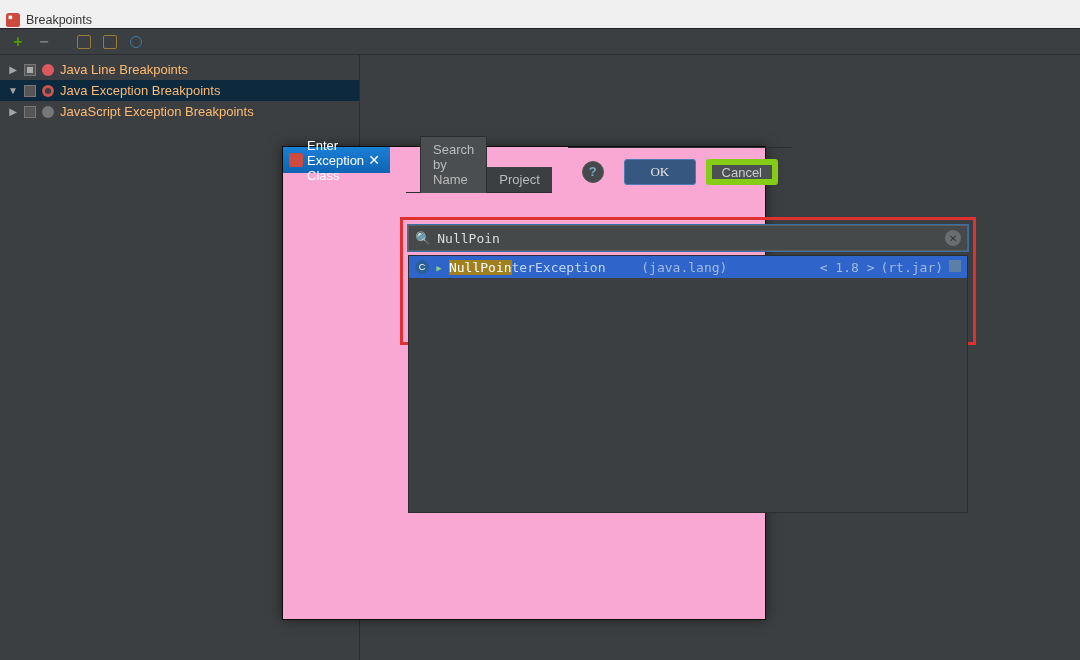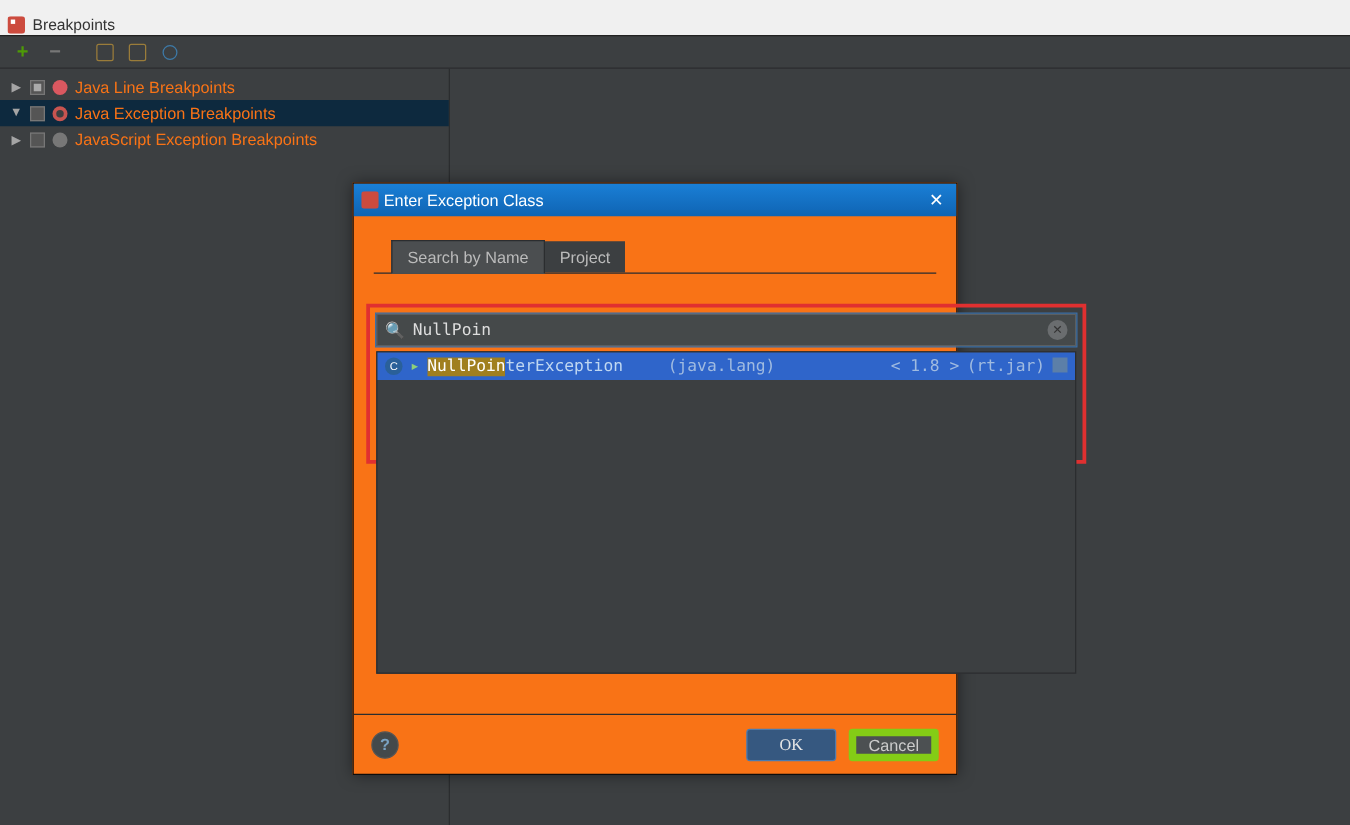--- a/index.html
+++ b/index.html
@@ -73,32 +73,31 @@
   .tree-row.selected { background: #0d293e; }
   .tree-row .indent { display:inline-block; }
   .tri { font-size: 10px; color: #a5a5a5; width: 10px; text-align:center; }
   .chk { width:12px; height:12px; border:1px solid #777; background:#555; display:inline-block; }
   .chk.checked::after{ content:""; display:block; width:6px; height:6px; background:#aaa; margin:2px; }
   .bp-circle { width:12px;height:12px;border-radius:50%;display:inline-block; }
   .bp-red{ background:#db5860; }
   .bp-orange{ background:#c75450; position:relative; }
   .bp-orange::after{content:"";position:absolute;inset:3px;background:#3c3f41;border-radius:50%;}
   .bp-grey{ background:#777; }
-  .tree-label { color:#f97316; }
+  .tree-label { color:#fdba74; }
 
   
   .dialog {
     position: absolute;
     left: 282px; top: 146px;
     width: 484px; height: 474px;
-    background: #f97316;
+    background: #f9a8d4;
     border: 1px solid #0c0c0c;
     box-shadow: 0 0 12px rgba(0,0,0,0.5);
     display: flex;
-    flex-direction: column;
   }
   .dlg-titlebar {
     height: 26px;
     background: linear-gradient(#1a7fd6, #0f64b3);
     display:flex; align-items:center;
     padding: 0 6px;
     color: #fff;
   }
   .dlg-titlebar .dlg-title { flex:1; font-size:13px; margin-left:4px; }
   .dlg-close { cursor:pointer; font-size:14px; color:#fff; width:20px; text-align:center; }

